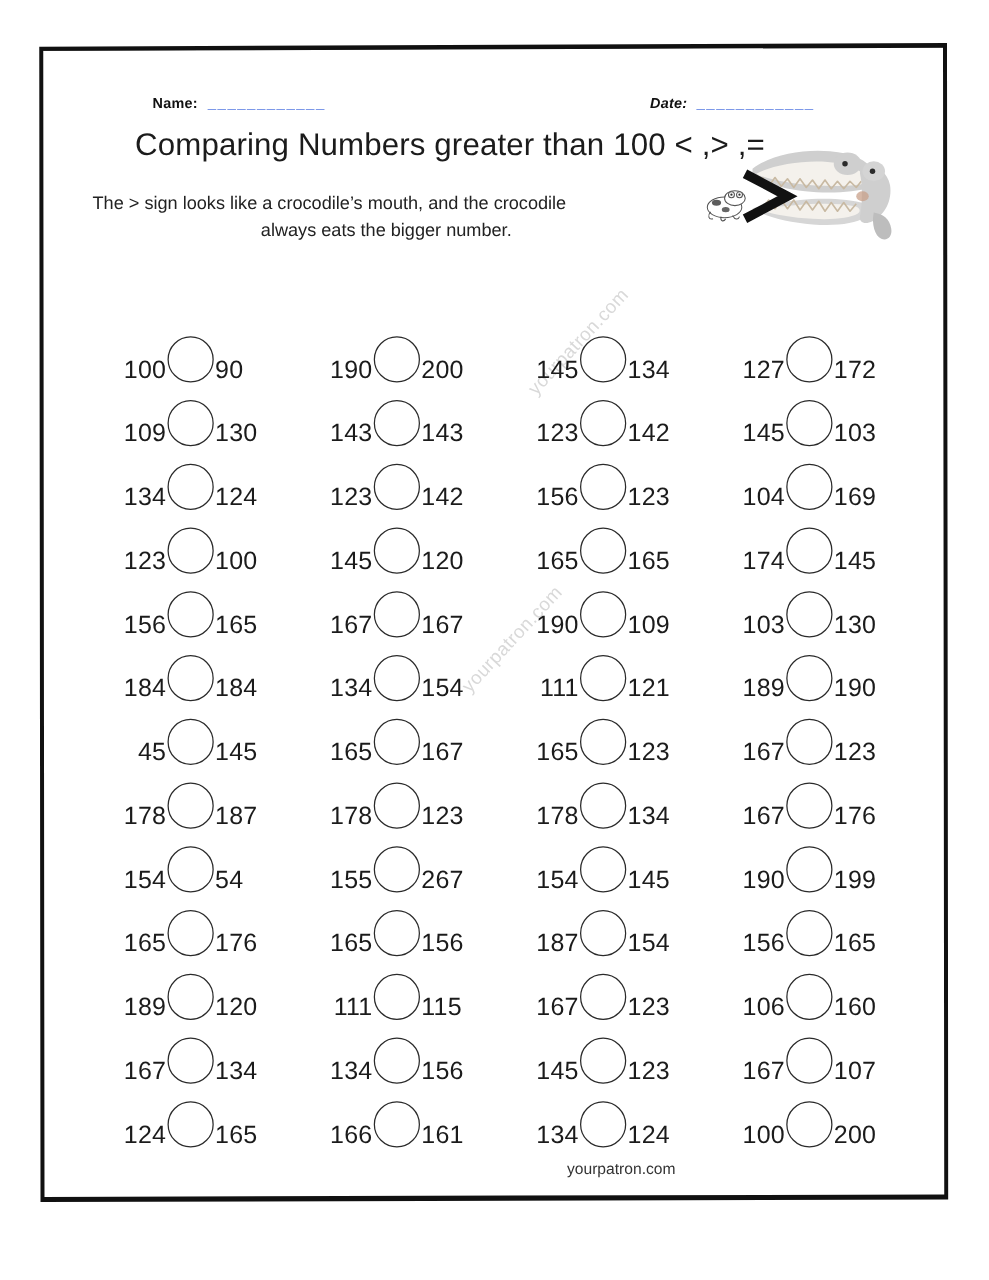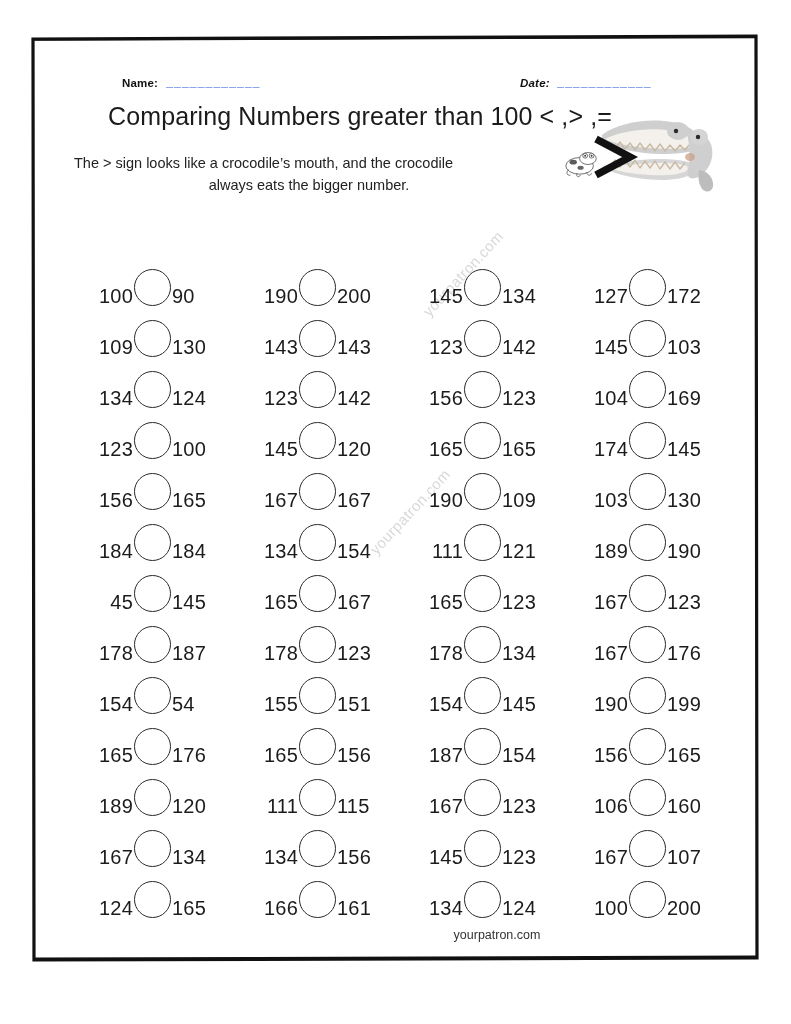--- a/index.html
+++ b/index.html
@@ -426,21 +426,21 @@
         <span class="operand operand-right">176</span>
       </div>
       <div class="problem-row">
         <span class="operand operand-left">154</span>
         <span class="answer-circle"></span>
         <span class="operand operand-right">54</span>
       </div>
       <div class="problem-row">
         <span class="operand operand-left">155</span>
         <span class="answer-circle"></span>
-        <span class="operand operand-right">151</span>
+        <span class="operand operand-right">267</span>
       </div>
       <div class="problem-row">
         <span class="operand operand-left">154</span>
         <span class="answer-circle"></span>
         <span class="operand operand-right">145</span>
       </div>
       <div class="problem-row">
         <span class="operand operand-left">190</span>
         <span class="answer-circle"></span>
         <span class="operand operand-right">199</span>

